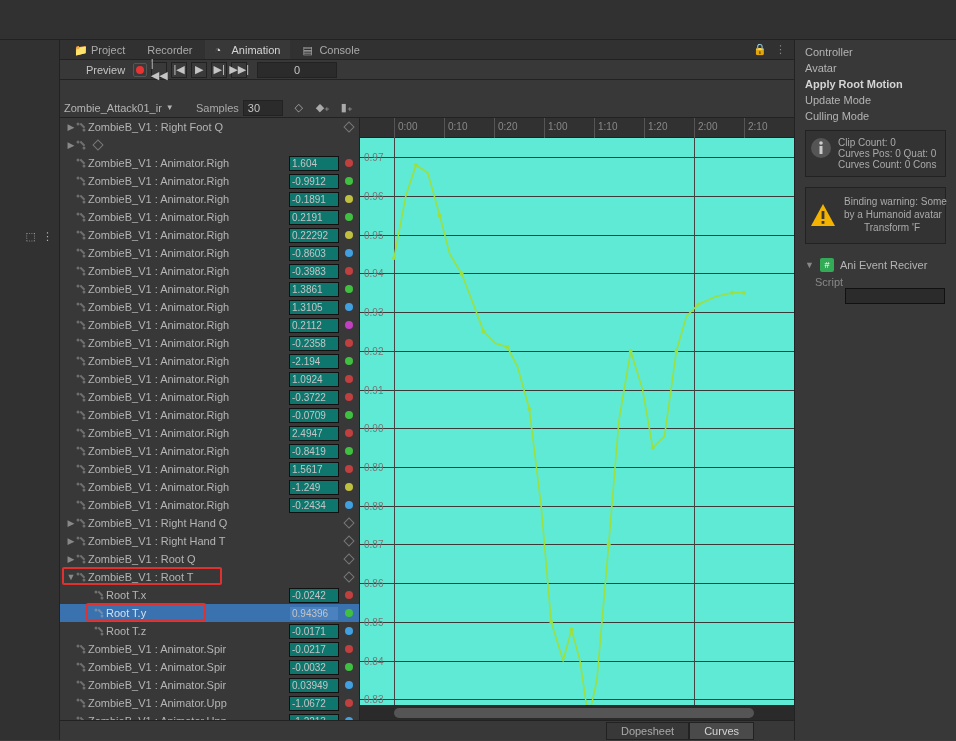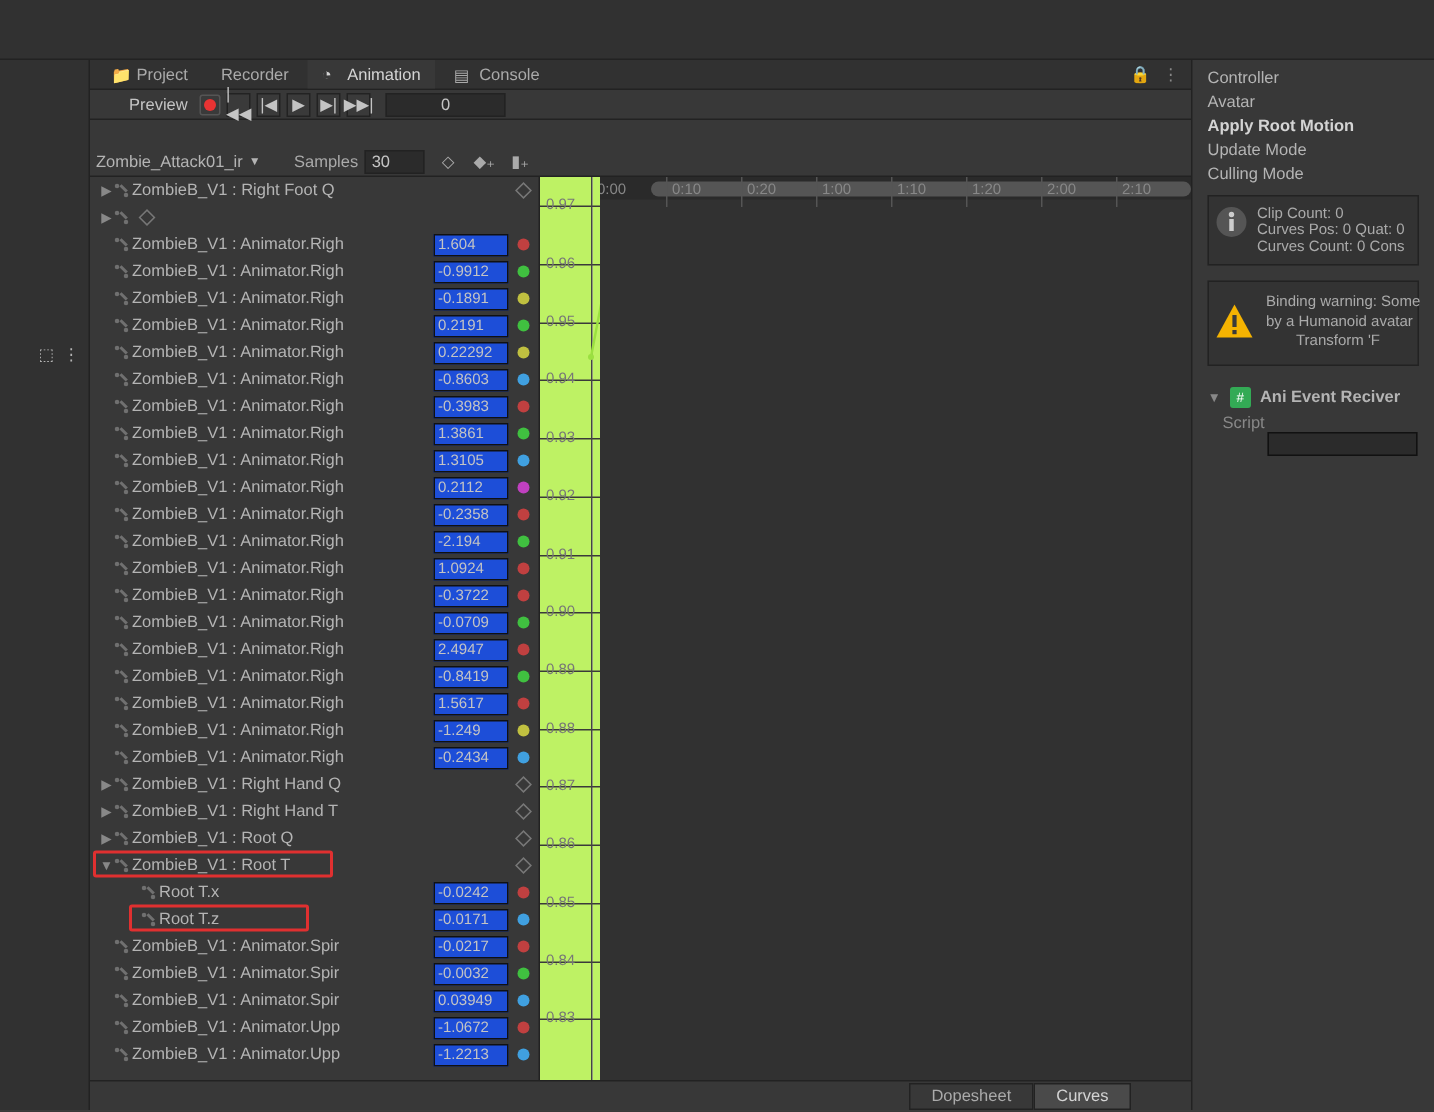--- a/index.html
+++ b/index.html
@@ -23,31 +23,31 @@
 .clip-row .clip-name { width:130px; overflow:hidden; white-space:nowrap; display:flex; align-items:center; gap:2px;}
 .clip-row .samples-lbl { margin-left:2px; color:#aaa; }
 .clip-row input.samples { width:40px; height:16px; background:#2b2b2b; border:1px solid #222; color:#c4c4c4; text-align:left; padding-left:4px; font-size:11px; margin-left:4px;}
 .clip-row .key-btn { width:16px; height:16px; margin-left:8px; display:flex; align-items:center; justify-content:center; color:#aaa; cursor:pointer;}
 .body-row { display:flex; flex:1; overflow:hidden; }
 .prop-list { width:300px; overflow-y:auto; border-right:1px solid #222; position:relative;}
 .prop-row { height:18px; display:flex; align-items:center; padding-left:4px; border-bottom:0px; }
 .prop-row .arrow { width:10px; color:#888; font-size:9px; text-align:center;}
 .prop-row .bone-ic { width:10px; height:10px; margin-right:2px; opacity:.7;}
 .prop-row .nm { flex:1; white-space:nowrap; overflow:hidden; color:#b4b4b4; }
-.prop-row .val { width:50px; height:15px; background:#1d4ed8; border:1px solid #111; color:#c4c4c4; font-size:10px; padding-left:2px;}
+.prop-row .val { width:50px; height:15px; background:#0f766e; border:1px solid #111; color:#c4c4c4; font-size:10px; padding-left:2px;}
 .prop-row .dot { width:8px; height:8px; border-radius:50%; margin-left:6px; margin-right:6px; }
 .prop-row .diamond { width:8px; height:8px; margin-left:6px; margin-right:6px; transform:rotate(45deg); border:1px solid #777; }
 .prop-row.sel { background:#3a72b0; }
 .prop-row.sel .nm { color:#d0e0f0; }
 .prop-row.sel .val { background:#4a82c0; border-color:#3a72b0; }
 .highlight-box { position:absolute; border:2px solid #e03030; pointer-events:none; border-radius:2px;}
-.curve-area { flex:1; display:flex; flex-direction:row; background:#313131; }
+.curve-area { flex:1; display:flex; flex-direction:column; background:#313131; }
 .timeline-ruler { height:20px; background:#313131; border-bottom:1px solid #222; display:flex; color:#888; font-size:10px; position:relative;}
 .timeline-ruler .tick { position:absolute; top:0; height:20px; border-left:1px solid #555; padding-left:3px; padding-top:3px;}
-.curve-canvas { flex:1; position:relative; background:#bef264; overflow:hidden;}
+.curve-canvas { flex:1; position:relative; background:#5eead4; overflow:hidden;}
 .curve-canvas .hgrid { position:absolute; left:0; right:0; border-top:1px solid #3a3a3a; }
 .curve-canvas .hlabel { position:absolute; left:4px; color:#777; font-size:10px; transform:translateY(-50%); }
 .curve-canvas .vgrid { position:absolute; top:0; bottom:0; border-left:1px solid #444; }
 .curve-canvas svg { position:absolute; top:0; left:0; }
 .curve-canvas .playhead { position:absolute; top:0; bottom:0; width:1px; background:#fff; left:34px;}
 .bottom-tabs { height:20px; display:flex; align-items:center; justify-content:flex-end; border-top:1px solid #222; background:#383838; padding-right:40px;}
 .bottom-tabs .btab { padding:3px 14px; cursor:pointer; color:#aaa; border:1px solid #222; height:18px; display:flex; align-items:center;}
 .bottom-tabs .btab.active { background:#4a4a4a; color:#d4d4d4;}
 .hscroll { height:15px; background:#2a2a2a; display:flex; align-items:center;}
 .hscroll .thumb { height:10px; background:#555; border-radius:5px; margin-left:34px; width:360px;}
@@ -408,20 +408,31 @@
           <div class="prop-row" style="padding-left: 24px;">
             <span class="arrow"></span>
             <span class="bone-ic"><svg class="bone bone-ic" width="10" height="10" viewBox="0 0 10 10">
                 <circle cx="2" cy="2" r="1.5"></circle>
                 <circle cx="8" cy="8" r="1.5"></circle>
                 <rect x="2" y="2" width="6" height="2" transform="rotate(45 5 5)"></rect>
               </svg></span>
             <span class="nm">Root T.x</span>
             <input class="val" value="-0.0242" style="">
             <span class="dot" style="background:#c04040"></span>
+          </div>
+          <div class="prop-row sel" style="padding-left: 24px;">
+            <span class="arrow"></span>
+            <span class="bone-ic"><svg class="bone bone-ic" width="10" height="10" viewBox="0 0 10 10">
+                <circle cx="2" cy="2" r="1.5"></circle>
+                <circle cx="8" cy="8" r="1.5"></circle>
+                <rect x="2" y="2" width="6" height="2" transform="rotate(45 5 5)"></rect>
+              </svg></span>
+            <span class="nm">Root T.y</span>
+            <input class="val" value="0.94396" style="">
+            <span class="dot" style="background:#40c040"></span>
           </div>
           <div class="highlight-box" style="left: 26px; top: 485px; height: 18px; width: 120px;"></div>
           <div class="prop-row" style="padding-left: 24px;">
             <span class="arrow"></span>
             <span class="bone-ic"><svg class="bone bone-ic" width="10" height="10" viewBox="0 0 10 10">
                 <circle cx="2" cy="2" r="1.5"></circle>
                 <circle cx="8" cy="8" r="1.5"></circle>
                 <rect x="2" y="2" width="6" height="2" transform="rotate(45 5 5)"></rect>
               </svg></span>
             <span class="nm">Root T.z</span>
@@ -592,20 +603,20 @@
         <div>Binding warning: Some</div>
         <div>by a Humanoid avatar</div>
         <div id="warn-lines">
             <div style="padding-left: 20px;">Transform 'F</div>
           </div>
       </div>
     </div>
     <div class="comp-header">
       <span class="fold">▼</span>
       <span class="cic">#</span>
-      <span style="font-weight:bold;">Ani Event Reciver</span>
+      <span style="font-weight:normal;">Ani Event Reciver</span>
     </div>
     <div class="script-row">
       <span>Script</span>
       <span class="field"></span>
     </div>
   </div>
 </div>
 
 </body></html>

